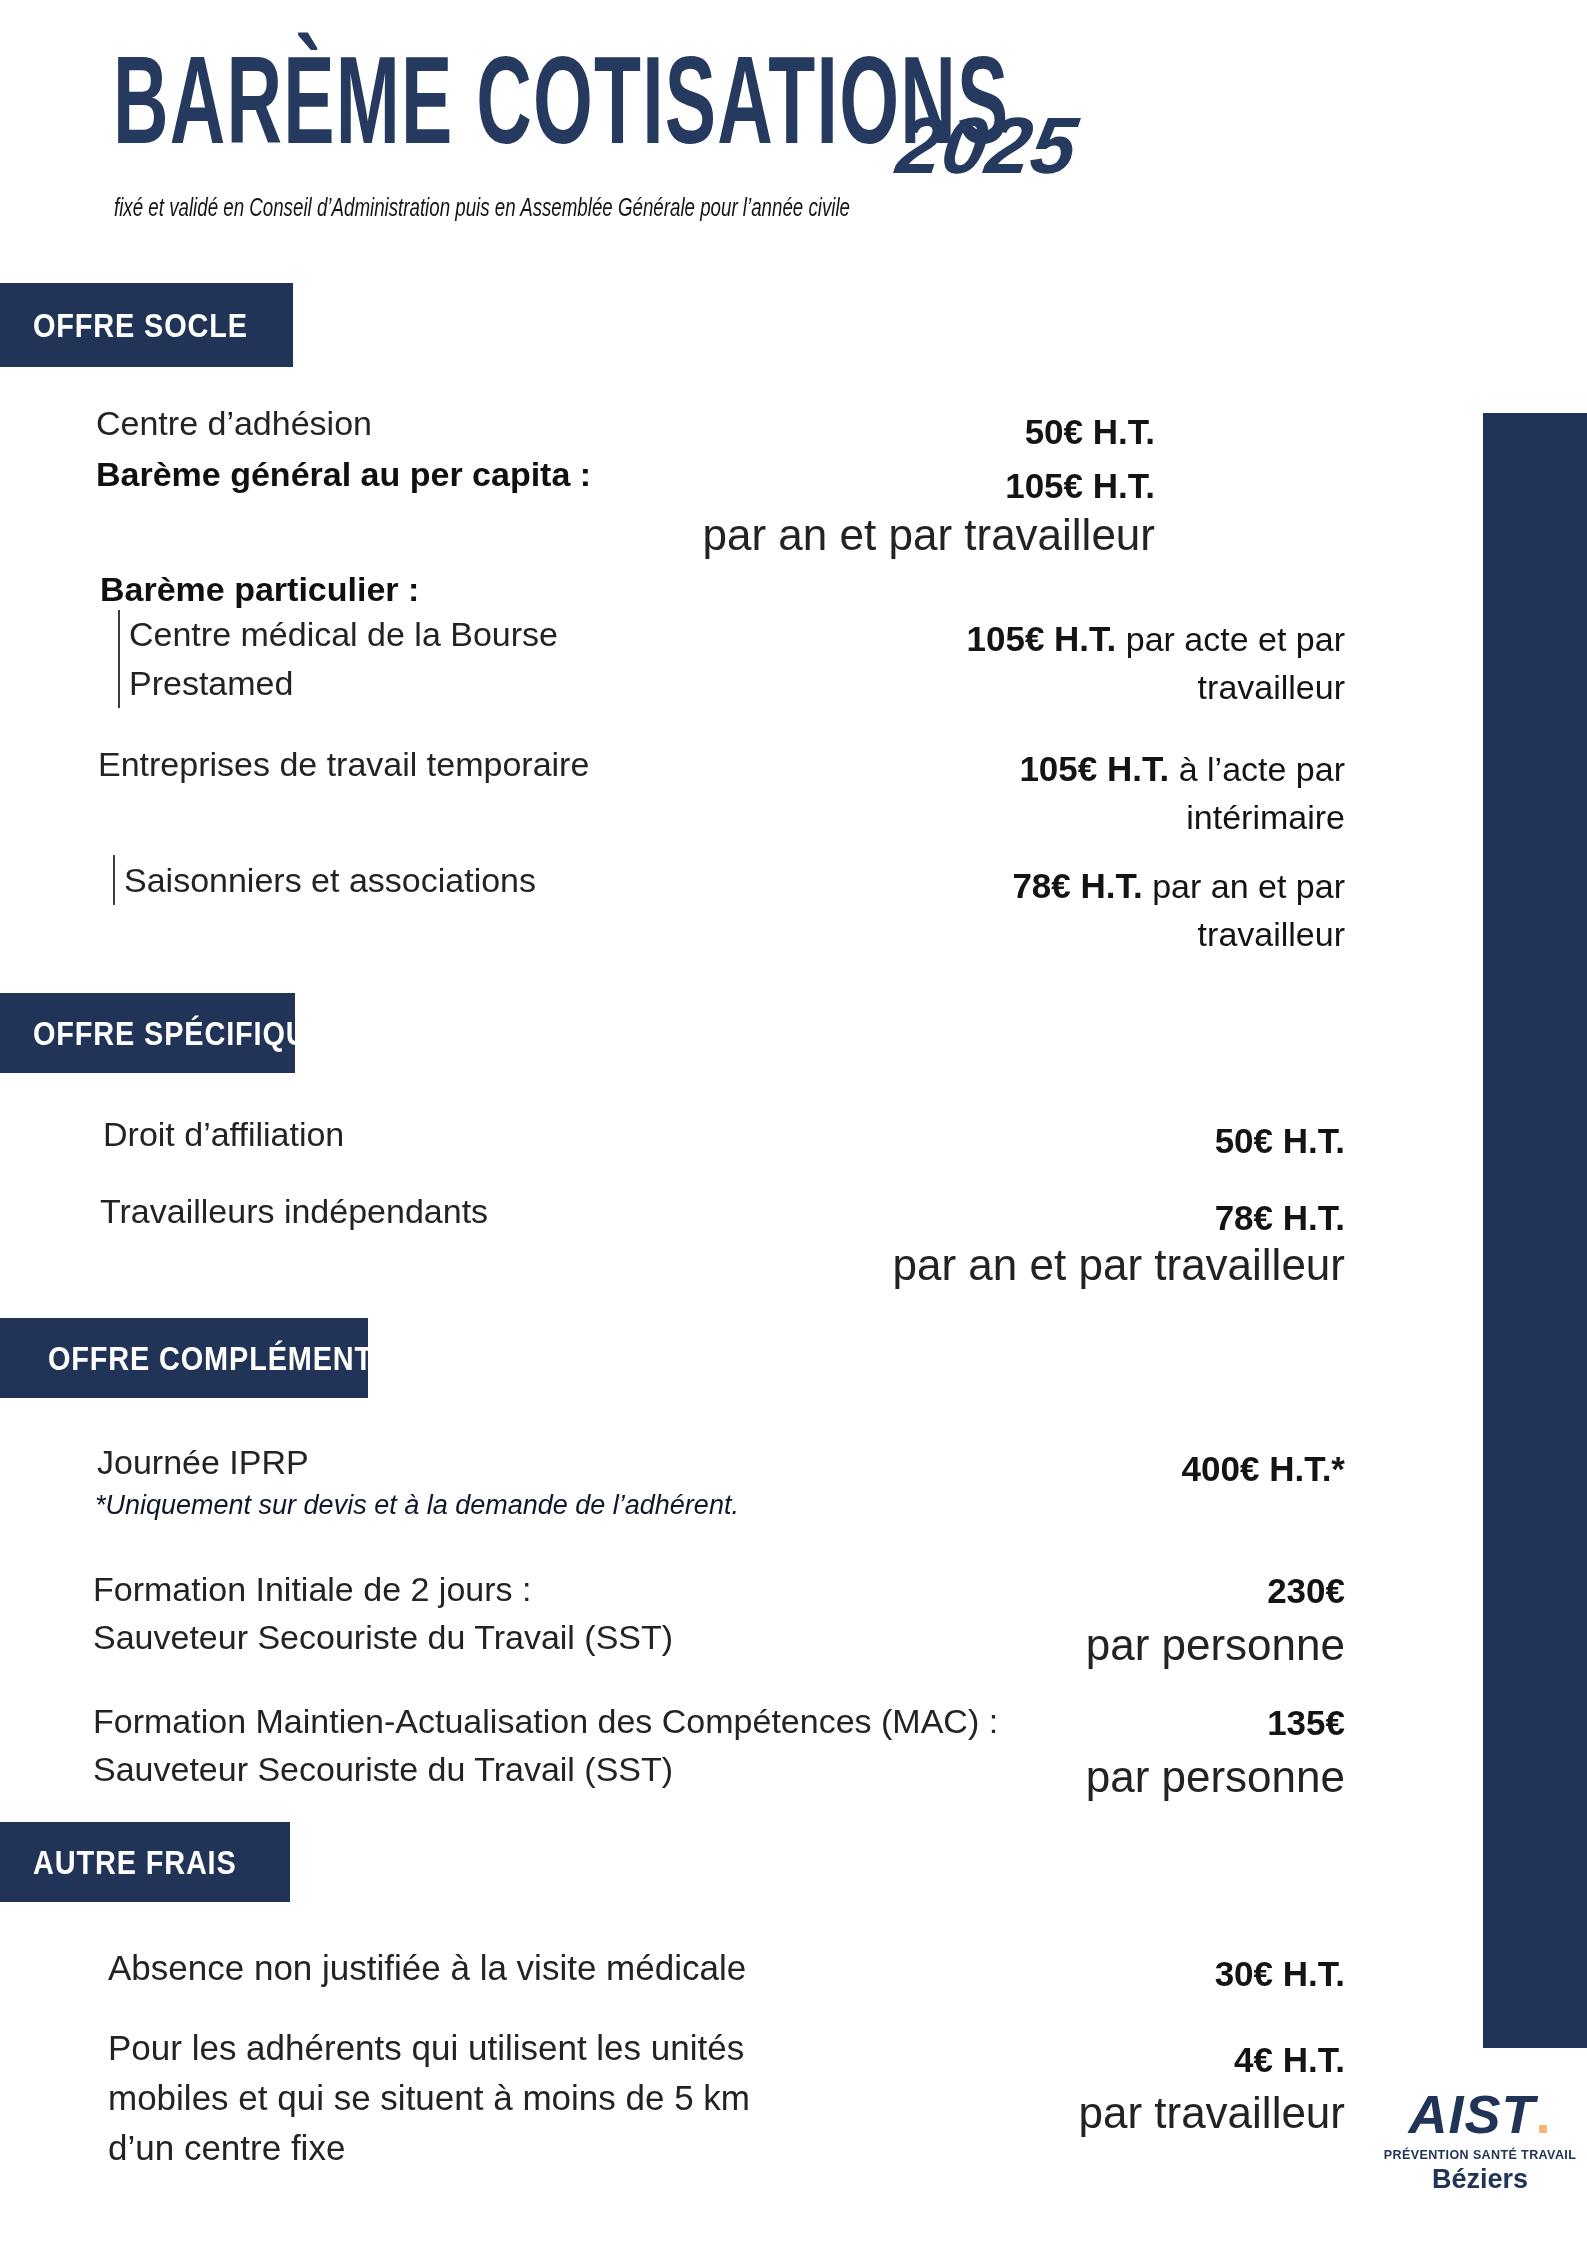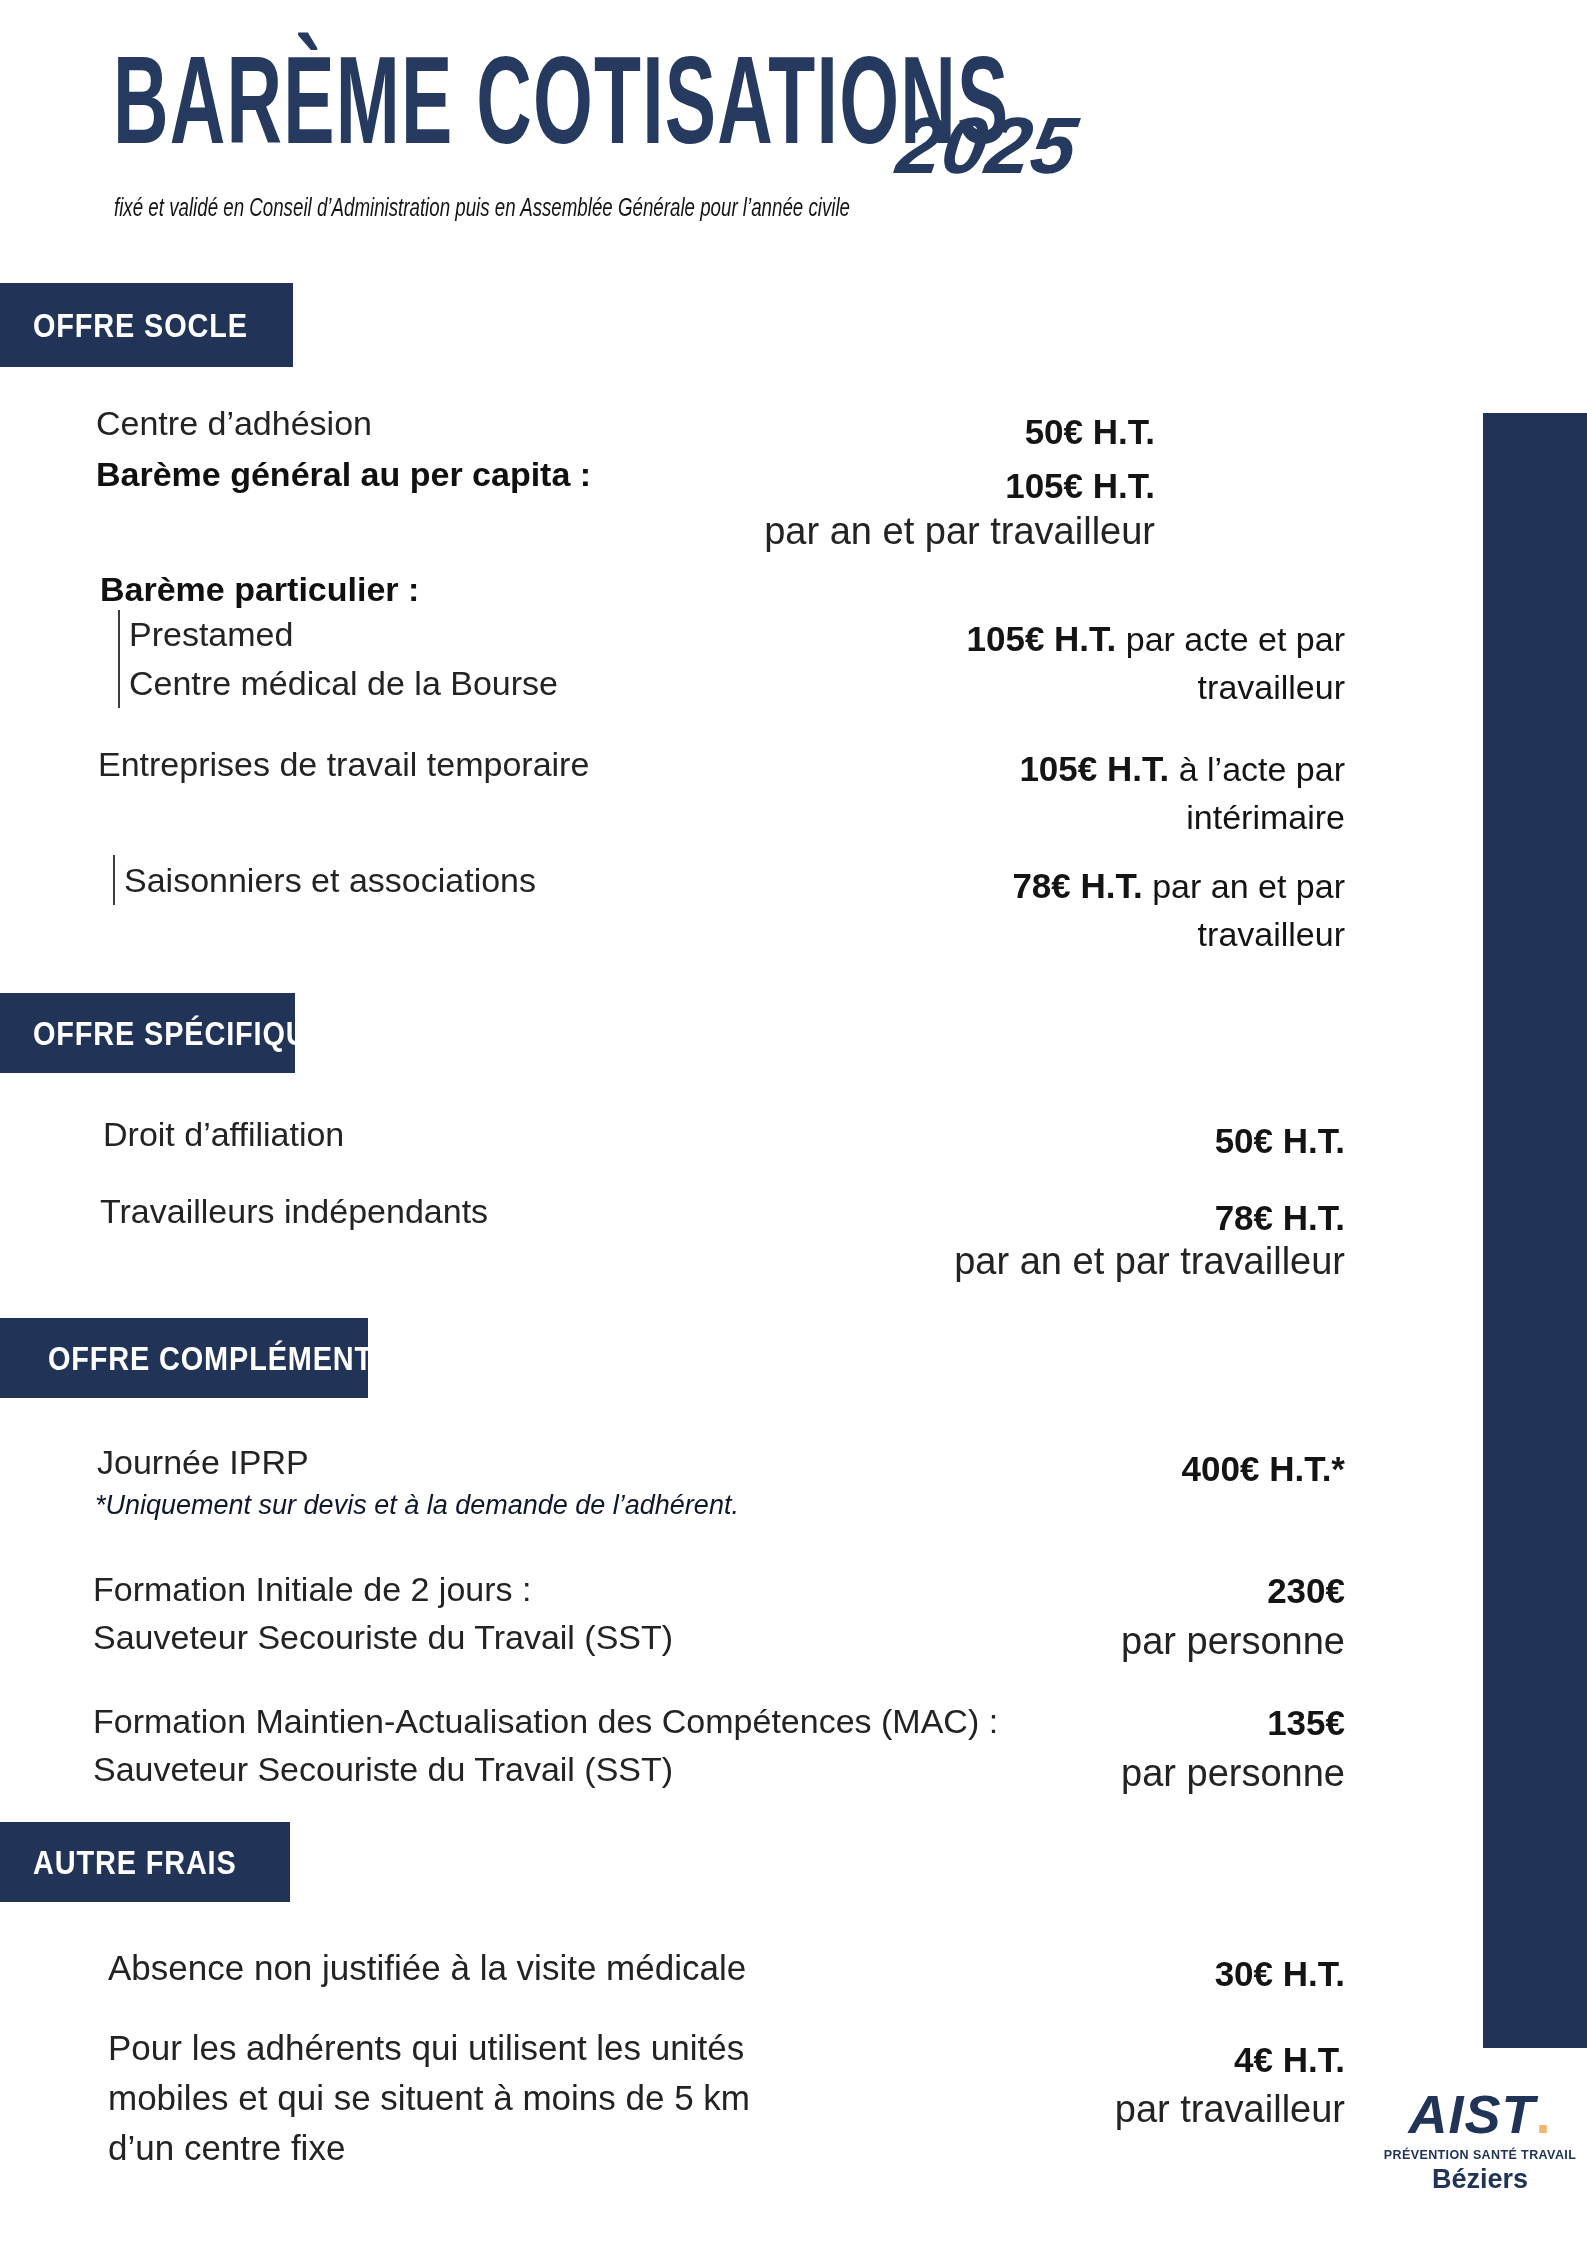--- a/index.html
+++ b/index.html
@@ -72,21 +72,21 @@
     line-height:49px;white-space:nowrap;
   }
   .group.bar{border-left:2px solid #3c3c3c;padding-left:9px;}
   .val{
     position:absolute;text-align:right;white-space:nowrap;
     font-size:34px;color:#141414;line-height:48px;
   }
   .val b{font-weight:700;font-size:35px;}
   .val .suffix{font-weight:400;}
   .note{
-    position:absolute;font-size:38px;color:#232323;
+    position:absolute;font-size:44px;color:#232323;
     white-space:nowrap;text-align:left;
   }
   .footnote{
     position:absolute;font-style:italic;font-size:27px;
     color:#0f172a;white-space:nowrap;
   }
   .s3-size{font-size:35px;}
   
   .logo{
     position:absolute;left:1382px;top:2086px;width:196px;
@@ -123,22 +123,22 @@
   <div class="lab" style="left:96px;top:404px;">Centre d’adhésion</div>
   <div class="val" style="right:432px;top:408px;"><b>50€ H.T.</b></div>
 
   <div class="lab bold" style="left:96px;top:455px;">Barème général au per capita :</div>
   <div class="val" style="right:432px;top:462px;"><b>105€ H.T.</b></div>
   <div class="note" style="right:432px;top:510px;">par an et par travailleur</div>
 
   <div class="lab bold" style="left:100px;top:570px;">Barème particulier :</div>
 
   <div class="group bar" style="left:118px;top:610px;">
+    <div>Centre médical de la Bourse</div>
     <div>Prestamed</div>
-    <div>Centre médical de la Bourse</div>
   </div>
   <div class="val" style="right:242px;top:615px;">
     <div><b>105€ H.T.</b> <span class="suffix">par acte et par</span></div>
     <div class="suffix">travailleur</div>
   </div>
 
   <div class="lab" style="left:98px;top:745px;">Entreprises de travail temporaire</div>
   <div class="val" style="right:242px;top:745px;">
     <div><b>105€ H.T.</b> <span class="suffix">à l’acte par</span></div>
     <div class="suffix">intérimaire</div>

